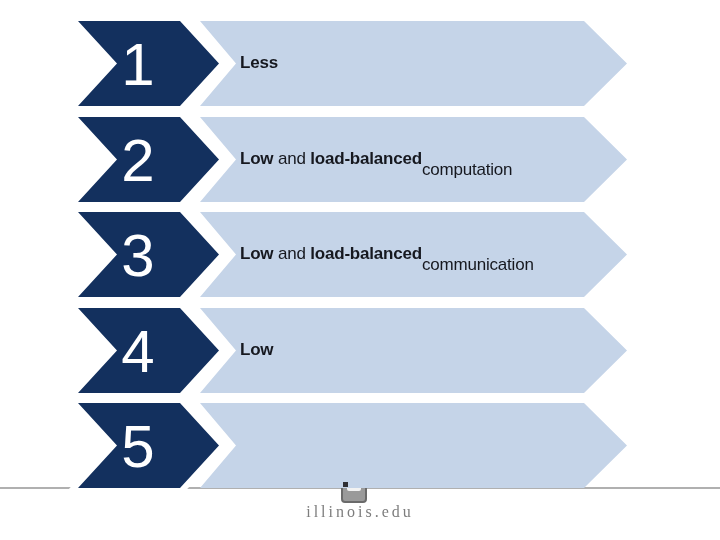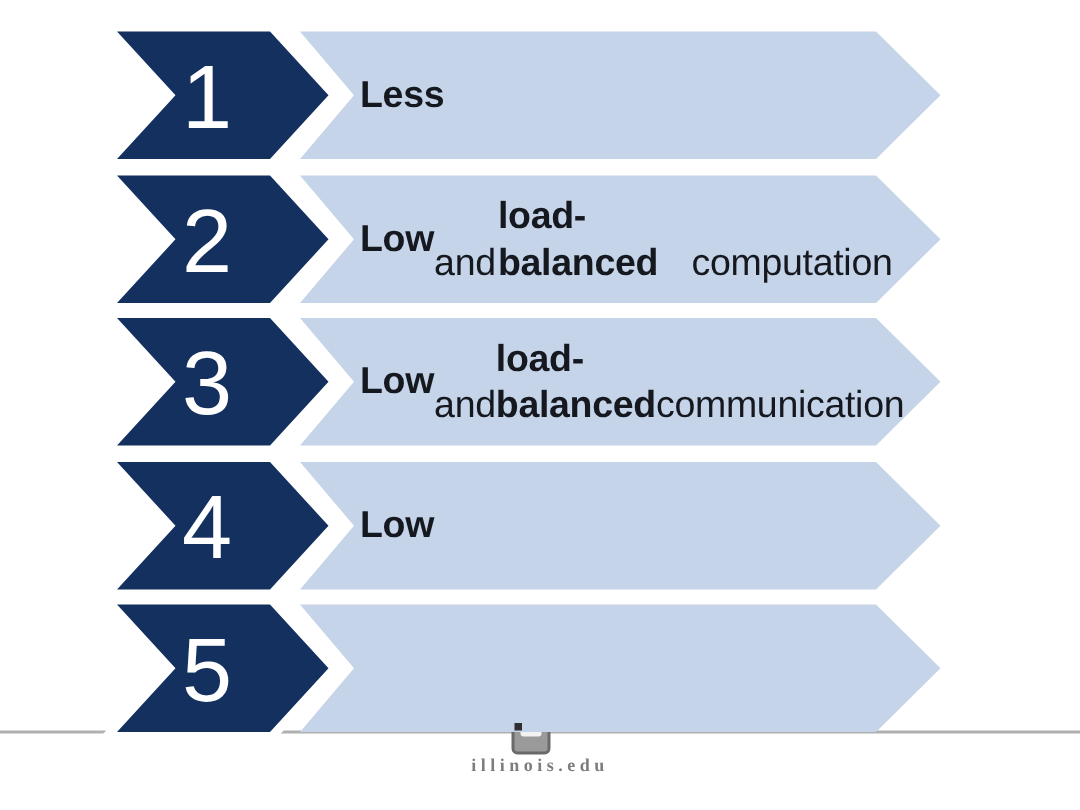--- a/index.html
+++ b/index.html
@@ -27,21 +27,21 @@
     margin-top:5px;width:14px;height:5px;background:#f2f2f2;border-radius:2px;
   }
   .logo-speck{
     position:absolute;left:343px;top:482px;width:5px;height:5px;
     background:#2f2f33;z-index:3;
   }
   .footer-domain{
     position:absolute;left:260px;top:503px;width:200px;
     text-align:center;
     font-family:"Liberation Serif", serif;
-    font-size:12px;font-weight:bold;
+    font-size:16px;font-weight:normal;
     letter-spacing:3px;
     color:var(--footer,#7d7d7d);
     z-index:1;
   }
   
   .rows{position:absolute;inset:0;z-index:2;}
   .row{position:absolute;left:0;width:720px;height:85px;}
   .row-svg{position:absolute;left:0;top:0;width:720px;height:85px;overflow:visible;display:block;}
   .banner{fill:var(--light,#c5d4e8);}
   .chev{
@@ -50,21 +50,21 @@
     paint-order:stroke;
   }
   .num{
     position:absolute;left:88px;top:1px;width:100px;height:85px;
     display:flex;align-items:center;justify-content:center;
     color:#ffffff;font-size:60px;font-weight:400;
   }
   .label{
     position:absolute;left:240px;top:0;width:355px;height:85px;
     display:flex;align-items:center;
-    font-size:25px;line-height:1.22;letter-spacing:-0.2px;
+    font-size:17px;line-height:1.22;letter-spacing:-0.2px;
     color:var(--text,#16181f);
   }
   .label .txt{white-space:pre-wrap;}
   .label b{font-weight:700;}
 </style>
 </head>
 <body>
 
 <div class="slide">
   <div class="divider"></div>

